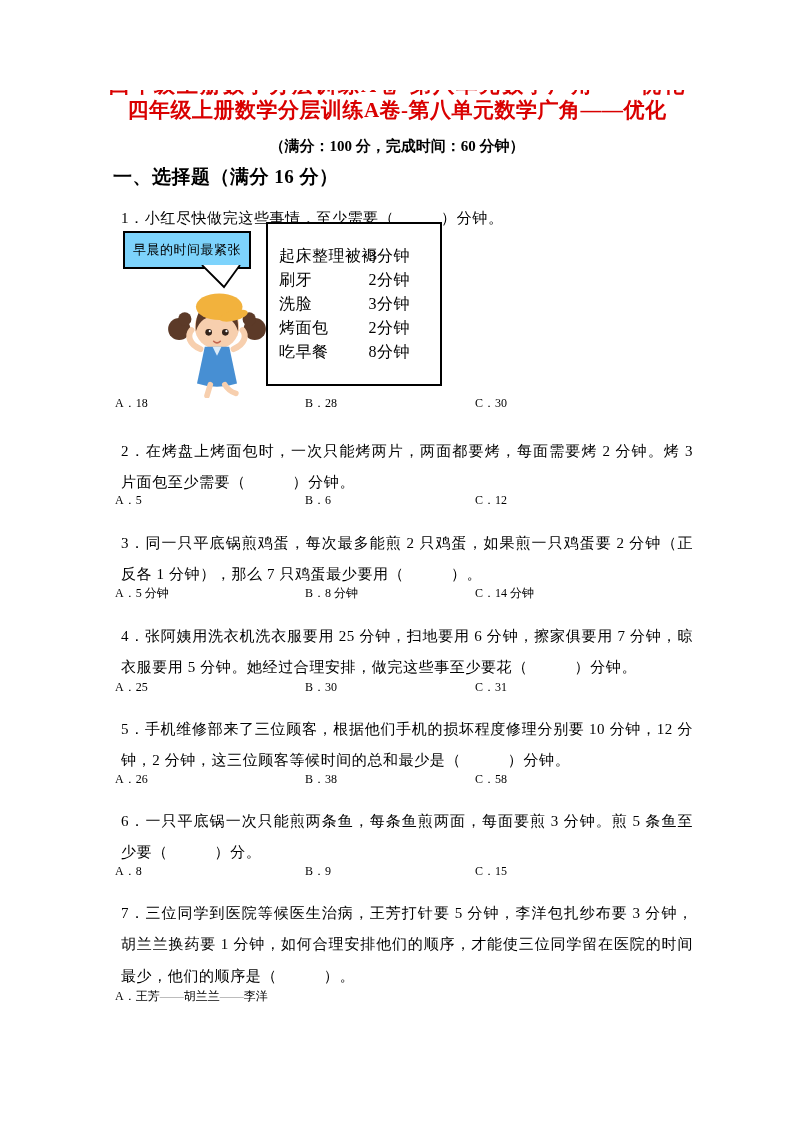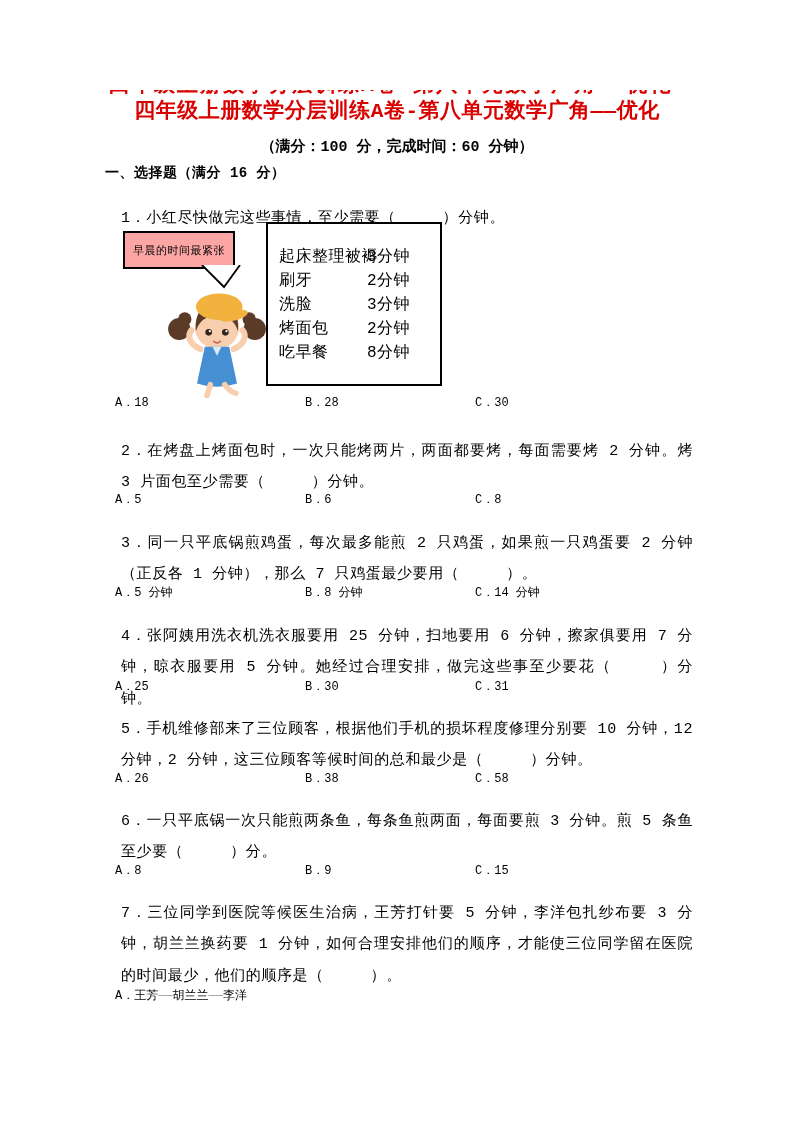--- a/index.html
+++ b/index.html
@@ -1,36 +1,36 @@
 <!DOCTYPE html>
 <html><head>
 <meta charset="utf-8">
 <style>
   html,body{margin:0;padding:0;background:#ffffff;}
   .page{position:relative;width:794px;height:1123px;background:#ffffff;overflow:hidden;
-        font-family:Liberation Mono, monospace;color:#000;}
+        font-family:Liberation Serif, serif;color:#000;}
   
   .artifact{position:absolute;top:90px;left:108px;width:580px;height:7px;overflow:hidden;}
   .artifact span{display:block;white-space:nowrap;font-weight:bold;font-size:21px;line-height:21px;
                  color:#d90000;letter-spacing:2px;transform:translateY(-15px);}
   .title{position:absolute;top:96px;left:0;width:794px;margin:0;text-align:center;
          font-size:21px;font-weight:bold;color:#d90000;letter-spacing:0.5px;}
   .subtitle{position:absolute;top:137px;left:0;width:794px;text-align:center;
             font-size:15px;font-weight:bold;}
-  .section{position:absolute;top:164px;left:105px;font-size:14px;font-weight:bold;letter-spacing:0.5px;}
+  .section{position:absolute;top:164px;left:113px;font-size:19px;font-weight:bold;letter-spacing:0.5px;}
   .q{position:absolute;left:113px;width:572px;margin:8px;font-size:15px;line-height:31.4px;
      letter-spacing:0.6px;text-align:justify;}
   .opts{position:absolute;left:113px;width:620px;height:31px;font-size:12px;line-height:22px;}
   .opt{position:absolute;top:0;white-space:nowrap;}
   .oa{left:2px}.ob{left:192px}.oc{left:362px}.ob7{left:287px}
   .dash{color:#9a9a9a;}
   
   .figure{position:absolute;top:222px;left:113px;width:572px;height:180px;}
-  .bubble{position:absolute;left:10px;top:9px;height:24px;border:2px solid #000;background:#fca5a5;
-          padding:5px 8px;display:flex;align-items:center;font-size:11px;letter-spacing:0.5px;z-index:2;}
+  .bubble{position:absolute;left:10px;top:9px;height:24px;border:2px solid #000;background:#7dd3fc;
+          padding:5px 8px;display:flex;align-items:center;font-size:13px;letter-spacing:0.5px;z-index:2;}
   .tail{position:absolute;left:84px;top:43px;z-index:3;}
   .girl{position:absolute;left:54px;top:58px;z-index:1;}
   .sched{position:absolute;left:153px;top:0;width:176px;height:164px;border:2px solid #000;
          box-sizing:border-box;display:flex;flex-direction:column;justify-content:center;
          padding:3px 0;background:#fff;}
   .srow{position:relative;height:24px;display:flex;align-items:center;font-size:16px;}
   .task{margin-left:11px;letter-spacing:0.5px;}
   .time{position:absolute;left:70px;width:72px;text-align:right;letter-spacing:0.5px;}
 </style>
 </head>
@@ -107,21 +107,21 @@
   <div class="opts" style="top:392px">
     <span class="opt oa">A．18</span>
     <span class="opt ob">B．28</span>
     <span class="opt oc">C．30</span>
   </div>
 
   <p class="q" style="top:428px">2．在烤盘上烤面包时，一次只能烤两片，两面都要烤，每面需要烤 2 分钟。烤 3 片面包至少需要（　　　）分钟。</p>
   <div class="opts" style="top:489px">
     <span class="opt oa">A．5</span>
     <span class="opt ob">B．6</span>
-    <span class="opt oc">C．8</span>
+    <span class="opt oc">C．12</span>
   </div>
 
   <p class="q" style="top:520px">3．同一只平底锅煎鸡蛋，每次最多能煎 2 只鸡蛋，如果煎一只鸡蛋要 2 分钟（正反各 1 分钟），那么 7 只鸡蛋最少要用（　　　）。</p>
   <div class="opts" style="top:582px">
     <span class="opt oa">A．5 分钟</span>
     <span class="opt ob">B．8 分钟</span>
     <span class="opt oc">C．14 分钟</span>
   </div>
 
   <p class="q" style="top:613px">4．张阿姨用洗衣机洗衣服要用 25 分钟，扫地要用 6 分钟，擦家俱要用 7 分钟，晾衣服要用 5 分钟。她经过合理安排，做完这些事至少要花（　　　）分钟。</p>

